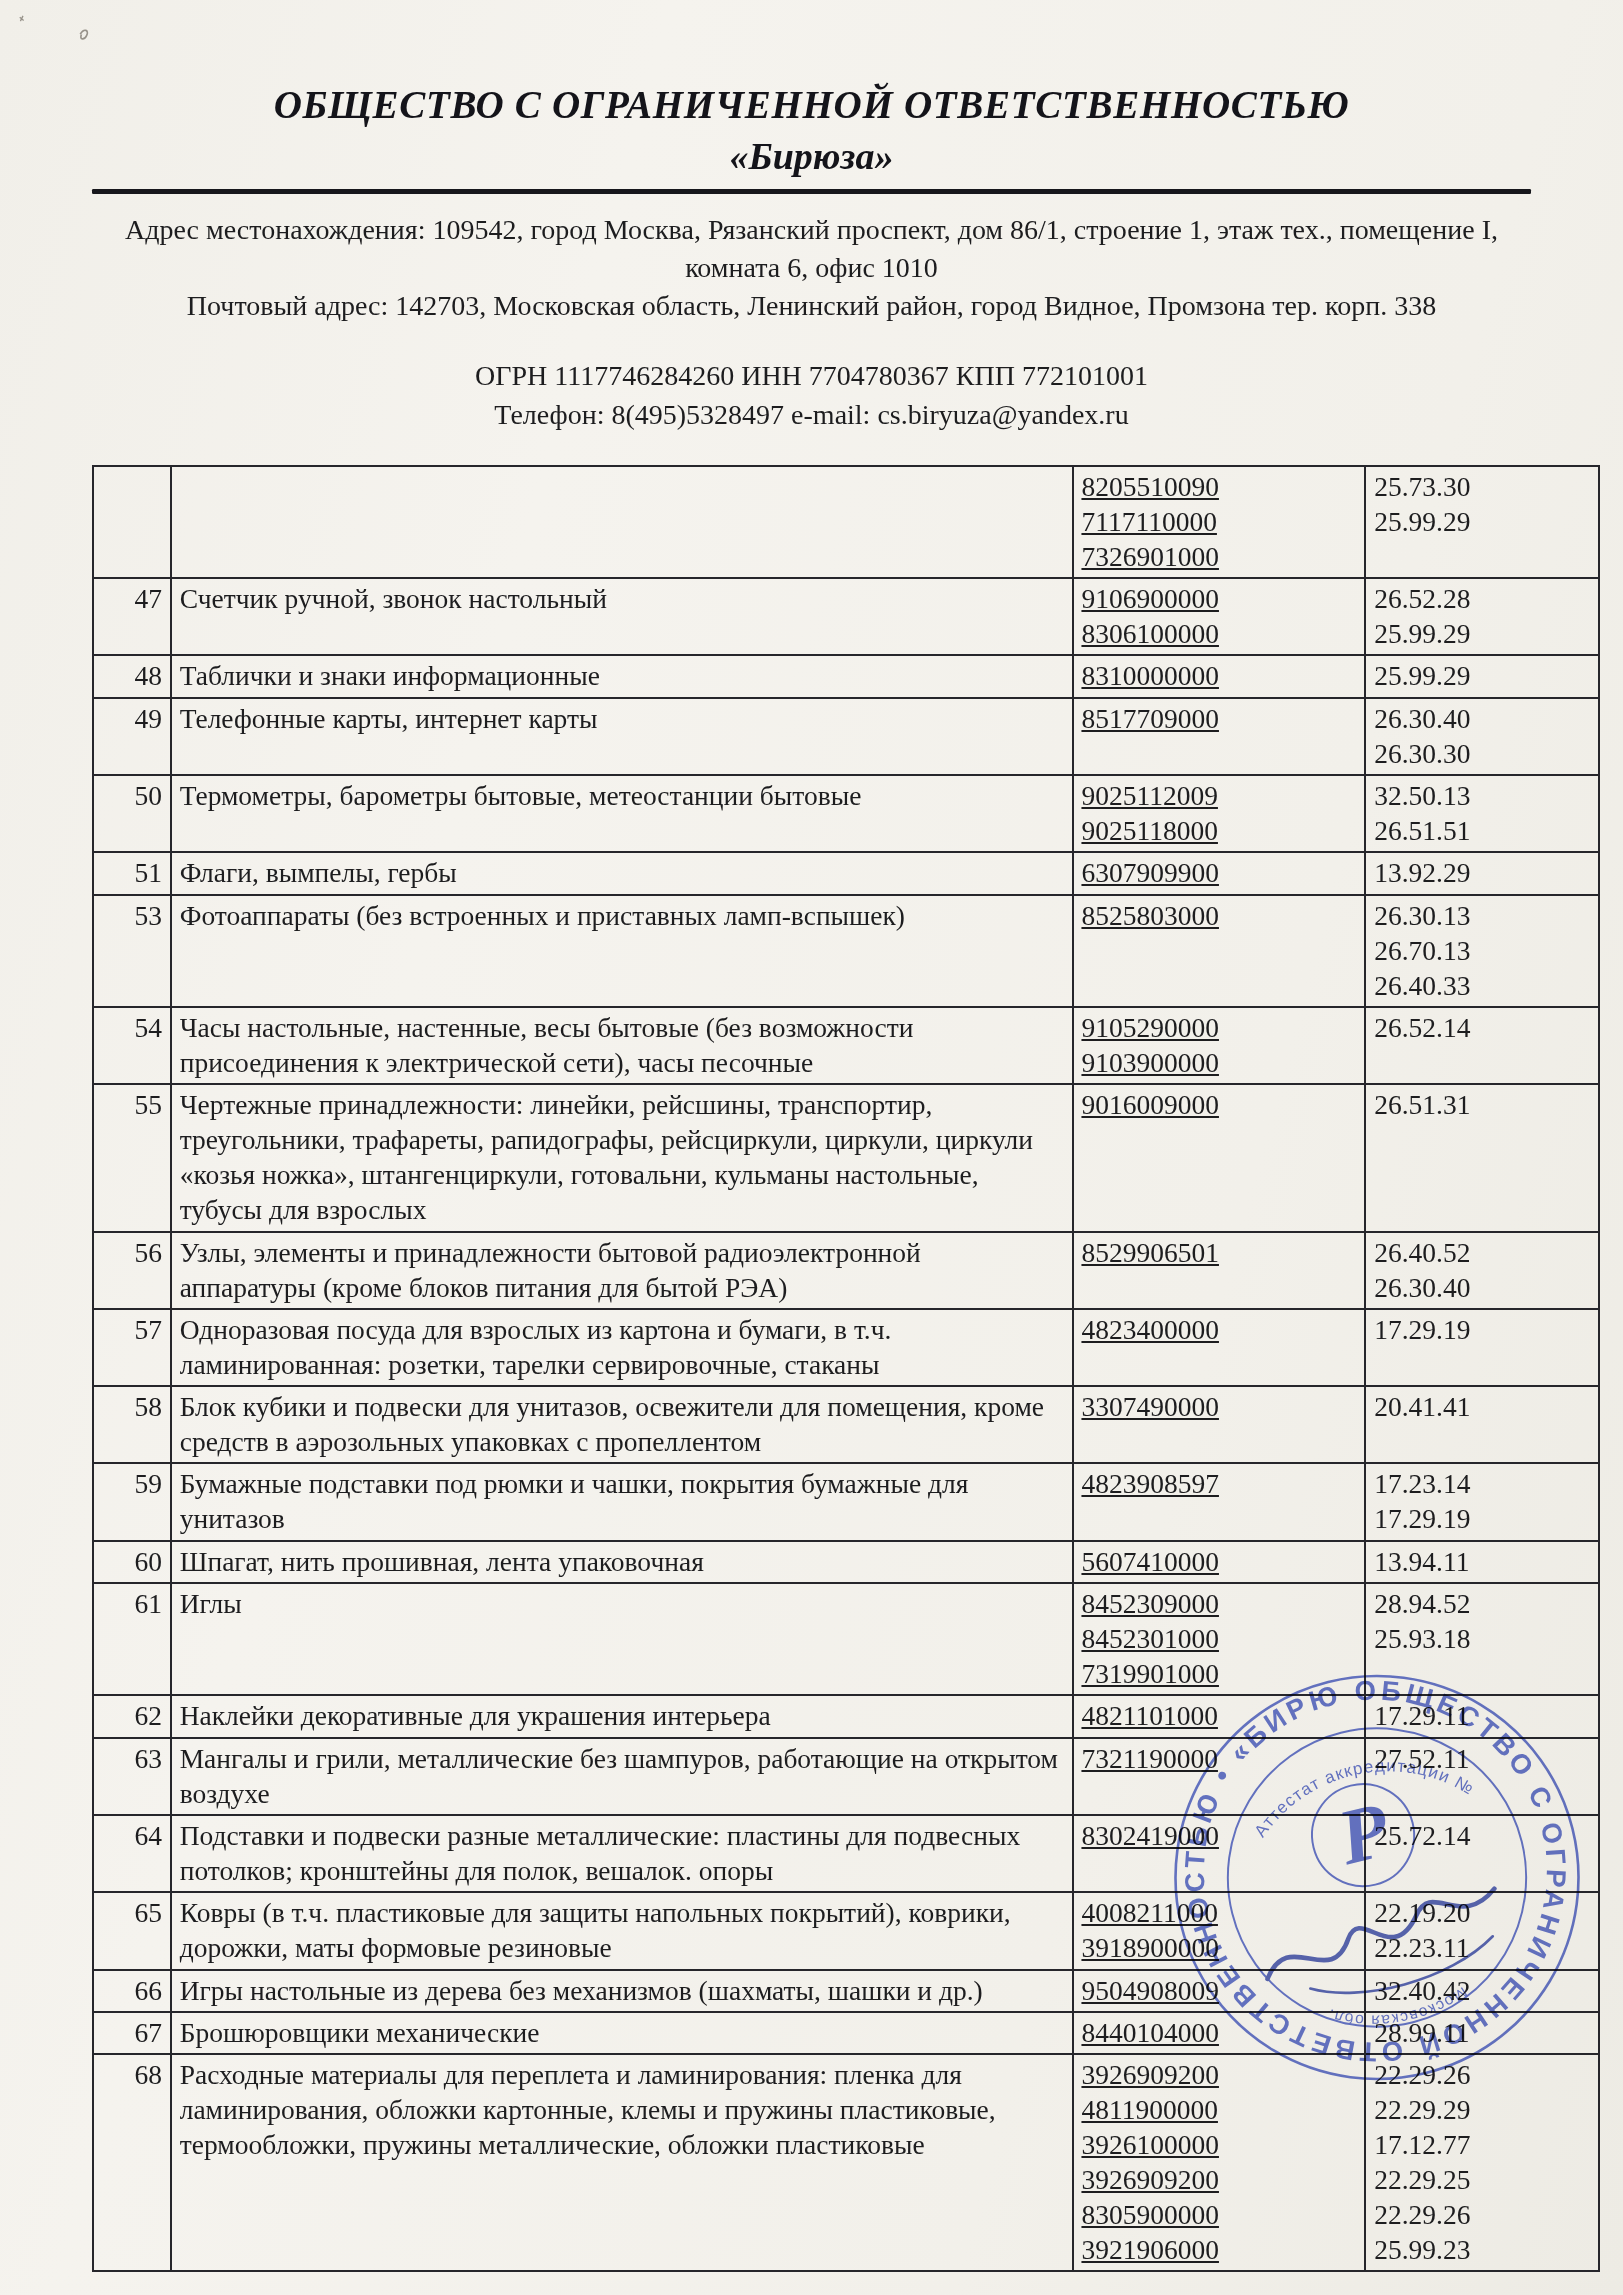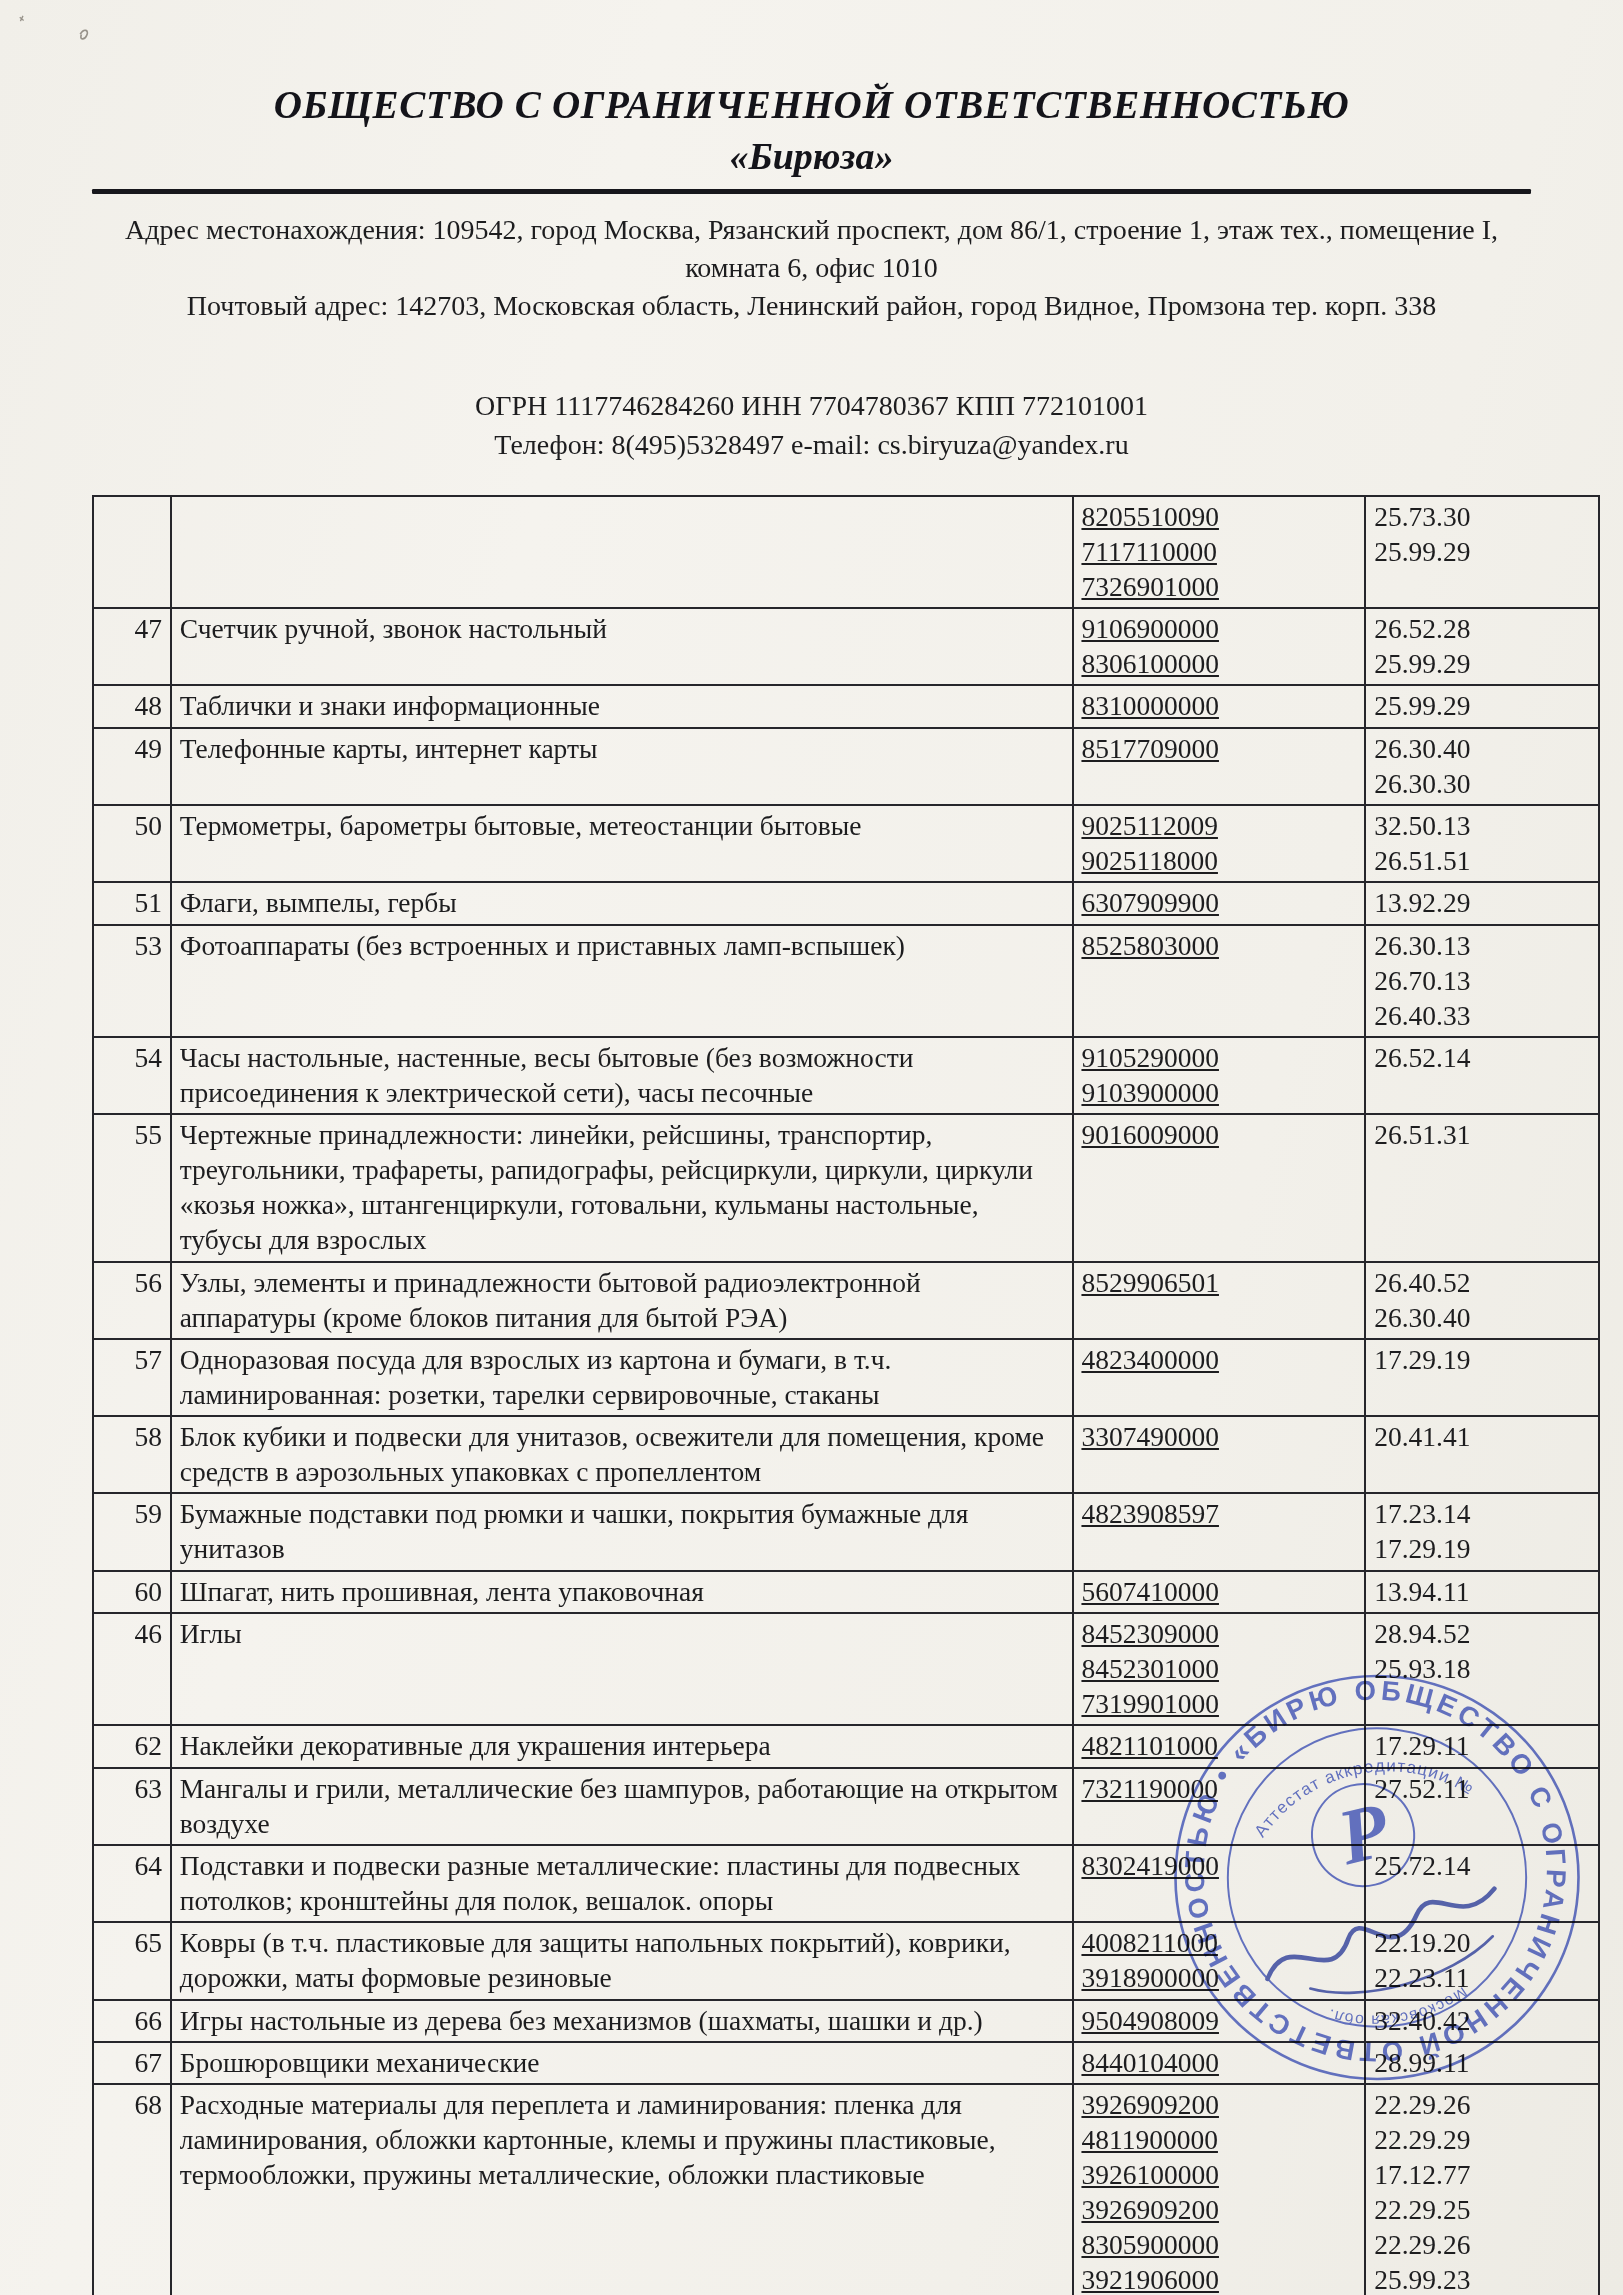--- a/index.html
+++ b/index.html
@@ -20,21 +20,21 @@
   }
   .title-sub{
     font-size:38px;font-weight:bold;font-style:italic;
     margin-top:6.5px;color:#14141a;
   }
   .title-rule{
     width:1439px;height:4.6px;background:#17171c;
     margin:11.8px auto 17px auto;border-radius:1.3px;
   }
   .addr{font-size:28px;line-height:38px;width:1374px;margin:0 auto;}
-  .reg-block{margin-top:61px;font-size:28px;line-height:39px;}
+  .reg-block{margin-top:31px;font-size:28px;line-height:39px;}
   table.goods{
     border-collapse:collapse;
     margin:31px 0 0 92px;
     width:1435px;
     table-layout:fixed;
     font-size:27.5px;line-height:35px;
   }
   table.goods td{
     border:2px solid #26262b;
     vertical-align:top;
@@ -224,21 +224,21 @@
           <td class="col-num">60</td>
           <td class="col-name">Шпагат, нить прошивная, лента упаковочная</td>
           <td class="col-code">
             <div>5607410000</div>
           </td>
           <td class="col-okpd">
             <div>13.94.11</div>
           </td>
         </tr>
         <tr>
-          <td class="col-num">46</td>
+          <td class="col-num">61</td>
           <td class="col-name">Иглы</td>
           <td class="col-code">
             <div>8452309000</div>
             <div>8452301000</div>
             <div>7319901000</div>
           </td>
           <td class="col-okpd">
             <div>28.94.52</div>
             <div>25.93.18</div>
           </td>

